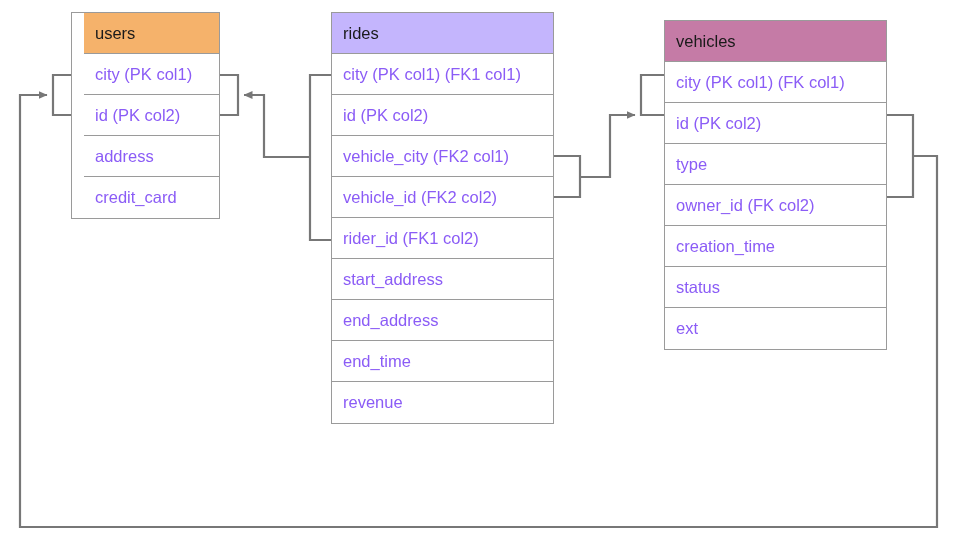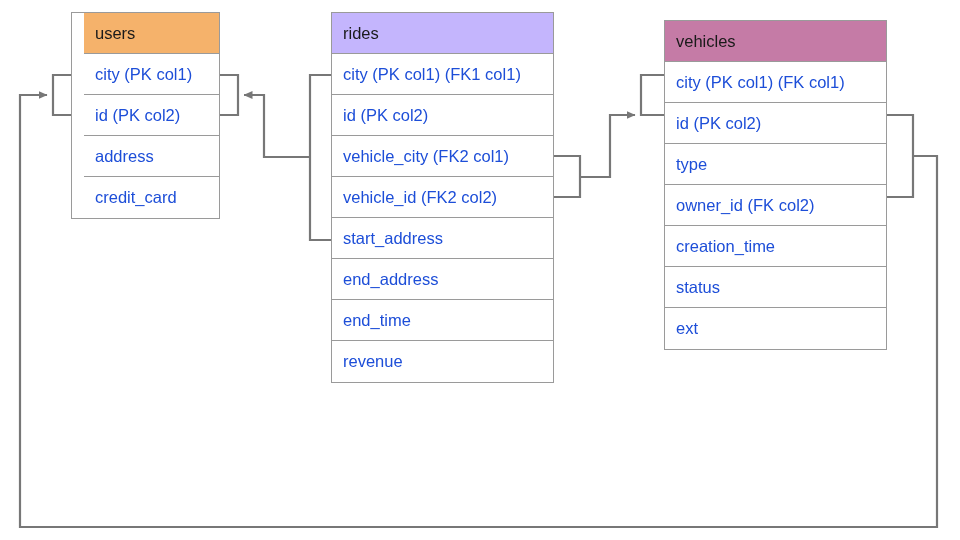--- a/index.html
+++ b/index.html
@@ -44,21 +44,21 @@
     border-bottom: 1px solid #9a9a9a;
     white-space: nowrap;
     overflow: hidden;
   }
   .entity-field {
     box-sizing: border-box;
     height: 41px;
     line-height: 41px;
     padding: 0 0 0 11px;
     font-size: 16.5px;
-    color: #1d4ed8;
+    color: #8b5cf6;
     border-bottom: 1px solid #9a9a9a;
     white-space: nowrap;
     overflow: hidden;
   }
   .entity-field.last {
     border-bottom: none;
   }
   
   #entity-users    { left: 71px;  top: 12px; width: 149px; }
   #entity-rides    { left: 331px; top: 12px; width: 223px; }
@@ -106,20 +106,21 @@
     <div class="entity-field" style="border-bottom-color: rgb(154, 154, 154);">address</div>
     <div class="entity-field last" style="border-bottom-color: rgb(154, 154, 154);">credit_card</div>
   </div>
 
   <div class="entity" id="entity-rides" style="border-color: rgb(154, 154, 154);">
     <div class="entity-header" style="background-color: #c4b5fd; border-bottom-color: rgb(154, 154, 154);">rides</div>
     <div class="entity-field" style="border-bottom-color: rgb(154, 154, 154);">city (PK col1) (FK1 col1)</div>
     <div class="entity-field" style="border-bottom-color: rgb(154, 154, 154);">id (PK col2)</div>
     <div class="entity-field" style="border-bottom-color: rgb(154, 154, 154);">vehicle_city (FK2 col1)</div>
     <div class="entity-field" style="border-bottom-color: rgb(154, 154, 154);">vehicle_id (FK2 col2)</div>
+    <div class="entity-field" style="border-bottom-color: rgb(154, 154, 154);">rider_id (FK1 col2)</div>
     <div class="entity-field" style="border-bottom-color: rgb(154, 154, 154);">start_address</div>
     <div class="entity-field" style="border-bottom-color: rgb(154, 154, 154);">end_address</div>
     <div class="entity-field" style="border-bottom-color: rgb(154, 154, 154);">end_time</div>
     <div class="entity-field last" style="border-bottom-color: rgb(154, 154, 154);">revenue</div>
   </div>
 
   <div class="entity" id="entity-vehicles" style="border-color: rgb(154, 154, 154);">
     <div class="entity-header" style="background-color: rgb(197, 123, 166); border-bottom-color: rgb(154, 154, 154);">vehicles</div>
     <div class="entity-field" style="border-bottom-color: rgb(154, 154, 154);">city (PK col1) (FK col1)</div>
     <div class="entity-field" style="border-bottom-color: rgb(154, 154, 154);">id (PK col2)</div>

